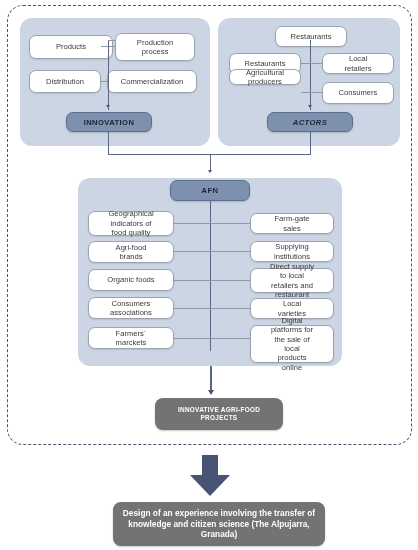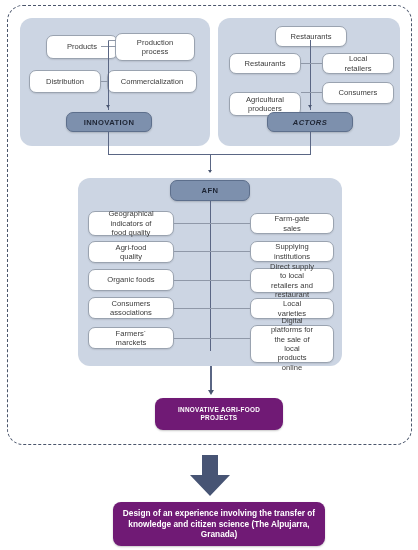--- a/index.html
+++ b/index.html
@@ -38,21 +38,21 @@
   .pill{
     position:absolute;background:#7d90ad;border:1px solid #5d6f8c;
     border-radius:7px;box-sizing:border-box;
     display:flex;align-items:center;justify-content:center;text-align:center;
     font-size:7.6px;font-weight:bold;letter-spacing:.4px;color:#1d2433;
     box-shadow:0 1px 2px rgba(0,0,0,.18);
   }
 
   
   .darkbox{
-    position:absolute;background:#701a75;border-radius:8px;box-sizing:border-box;
+    position:absolute;background:#737373;border-radius:8px;box-sizing:border-box;
     display:flex;align-items:center;justify-content:center;text-align:center;
     color:#ffffff;font-weight:bold;line-height:1.3;
     box-shadow:0 1px 2px rgba(0,0,0,.22);
   }
   .darkbox.projects{left:155px;top:398px;width:128px;height:32px;font-size:6.4px;letter-spacing:.3px;padding:0 6px;}
   .darkbox.design{left:113px;top:502px;width:212px;height:44px;font-size:8.3px;padding:0 8px;}
 
   
   .ln{position:absolute;background:#5a6684;}
   .vln{width:1.4px;}
@@ -75,39 +75,39 @@
 </style>
 </head>
 <body>
 
 <div id="stage">
 
   <div class="dashed-frame"></div>
 
   <div class="panel innovation"></div>
 
-  <div class="box" style="left:46px;top:35px;width:72px;height:24px;">Products</div>
+  <div class="box" style="left:29px;top:35px;width:84px;height:24px;">Products</div>
   <div class="box" style="left:115px;top:33px;width:80px;height:28px;">Production process</div>
   <div class="box" style="left:29px;top:70px;width:72px;height:23px;">Distribution</div>
   <div class="box" style="left:107px;top:70px;width:90px;height:23px;">Commercialization</div>
 
   <div class="ln hln thin" style="left:101px;top:46px;width:15px;"></div>
   <div class="ln hln thin" style="left:101px;top:81px;width:7px;"></div>
   <div class="ln vln" style="left:108px;top:40px;height:70px;"></div>
   <div class="ln hln thin" style="left:108px;top:40px;width:8px;"></div>
   <div class="arrowhead sm" style="left:105.5px;top:105px;"></div>
 
   <div class="pill" style="left:66px;top:112px;width:86px;height:20px;">INNOVATION</div>
 
   <div class="panel actors"></div>
 
   <div class="box" style="left:275px;top:26px;width:72px;height:21px;">Restaurants</div>
   <div class="box" style="left:229px;top:53px;width:72px;height:21px;">Restaurants</div>
   <div class="box" style="left:322px;top:53px;width:72px;height:21px;">Local retailers</div>
-  <div class="box" style="left:229px;top:92px;width:72px;height:24px;">Agricultural producers</div>
+  <div class="box" style="left:229px;top:69px;width:72px;height:16px;">Agricultural producers</div>
   <div class="box" style="left:322px;top:82px;width:72px;height:22px;">Consumers</div>
 
   <div class="ln vln" style="left:310px;top:40px;height:70px;"></div>
   <div class="ln hln thin" style="left:301px;top:63px;width:21px;"></div>
   <div class="ln hln thin" style="left:301px;top:92px;width:21px;"></div>
   <div class="arrowhead sm" style="left:307.5px;top:105px;"></div>
 
   <div class="pill" style="left:267px;top:112px;width:86px;height:20px;font-style:italic;">ACTORS</div>
 
   <div class="ln vln" style="left:108px;top:132px;height:23px;"></div>
@@ -116,21 +116,21 @@
   <div class="ln vln" style="left:210px;top:154px;height:18px;"></div>
   <div class="arrowhead sm" style="left:208px;top:170px;"></div>
 
   <div class="panel afn"></div>
 
   <div class="pill" style="left:170px;top:180px;width:80px;height:21px;">AFN</div>
 
   <div class="ln vln" style="left:210px;top:201px;height:150px;"></div>
 
   <div class="box" style="left:88px;top:211px;width:86px;height:25px;">Geographical indicators of food quality</div>
-  <div class="box" style="left:88px;top:241px;width:86px;height:22px;">Agri-food quality</div>
+  <div class="box" style="left:88px;top:241px;width:86px;height:22px;">Agri-food brands</div>
   <div class="box" style="left:88px;top:269px;width:86px;height:22px;">Organic foods</div>
   <div class="box" style="left:88px;top:297px;width:86px;height:22px;">Consumers associations</div>
   <div class="box" style="left:88px;top:327px;width:86px;height:22px;">Farmers´ marckets</div>
 
   <div class="box" style="left:250px;top:213px;width:84px;height:21px;">Farm-gate sales</div>
   <div class="box" style="left:250px;top:241px;width:84px;height:21px;">Supplying institutions</div>
   <div class="box" style="left:250px;top:268px;width:84px;height:25px;">Direct supply to local retailers and restaurant</div>
   <div class="box" style="left:250px;top:298px;width:84px;height:21px;">Local varieties</div>
   <div class="box" style="left:250px;top:325px;width:84px;height:38px;">Digital platforms for the sale of local products online</div>
 

